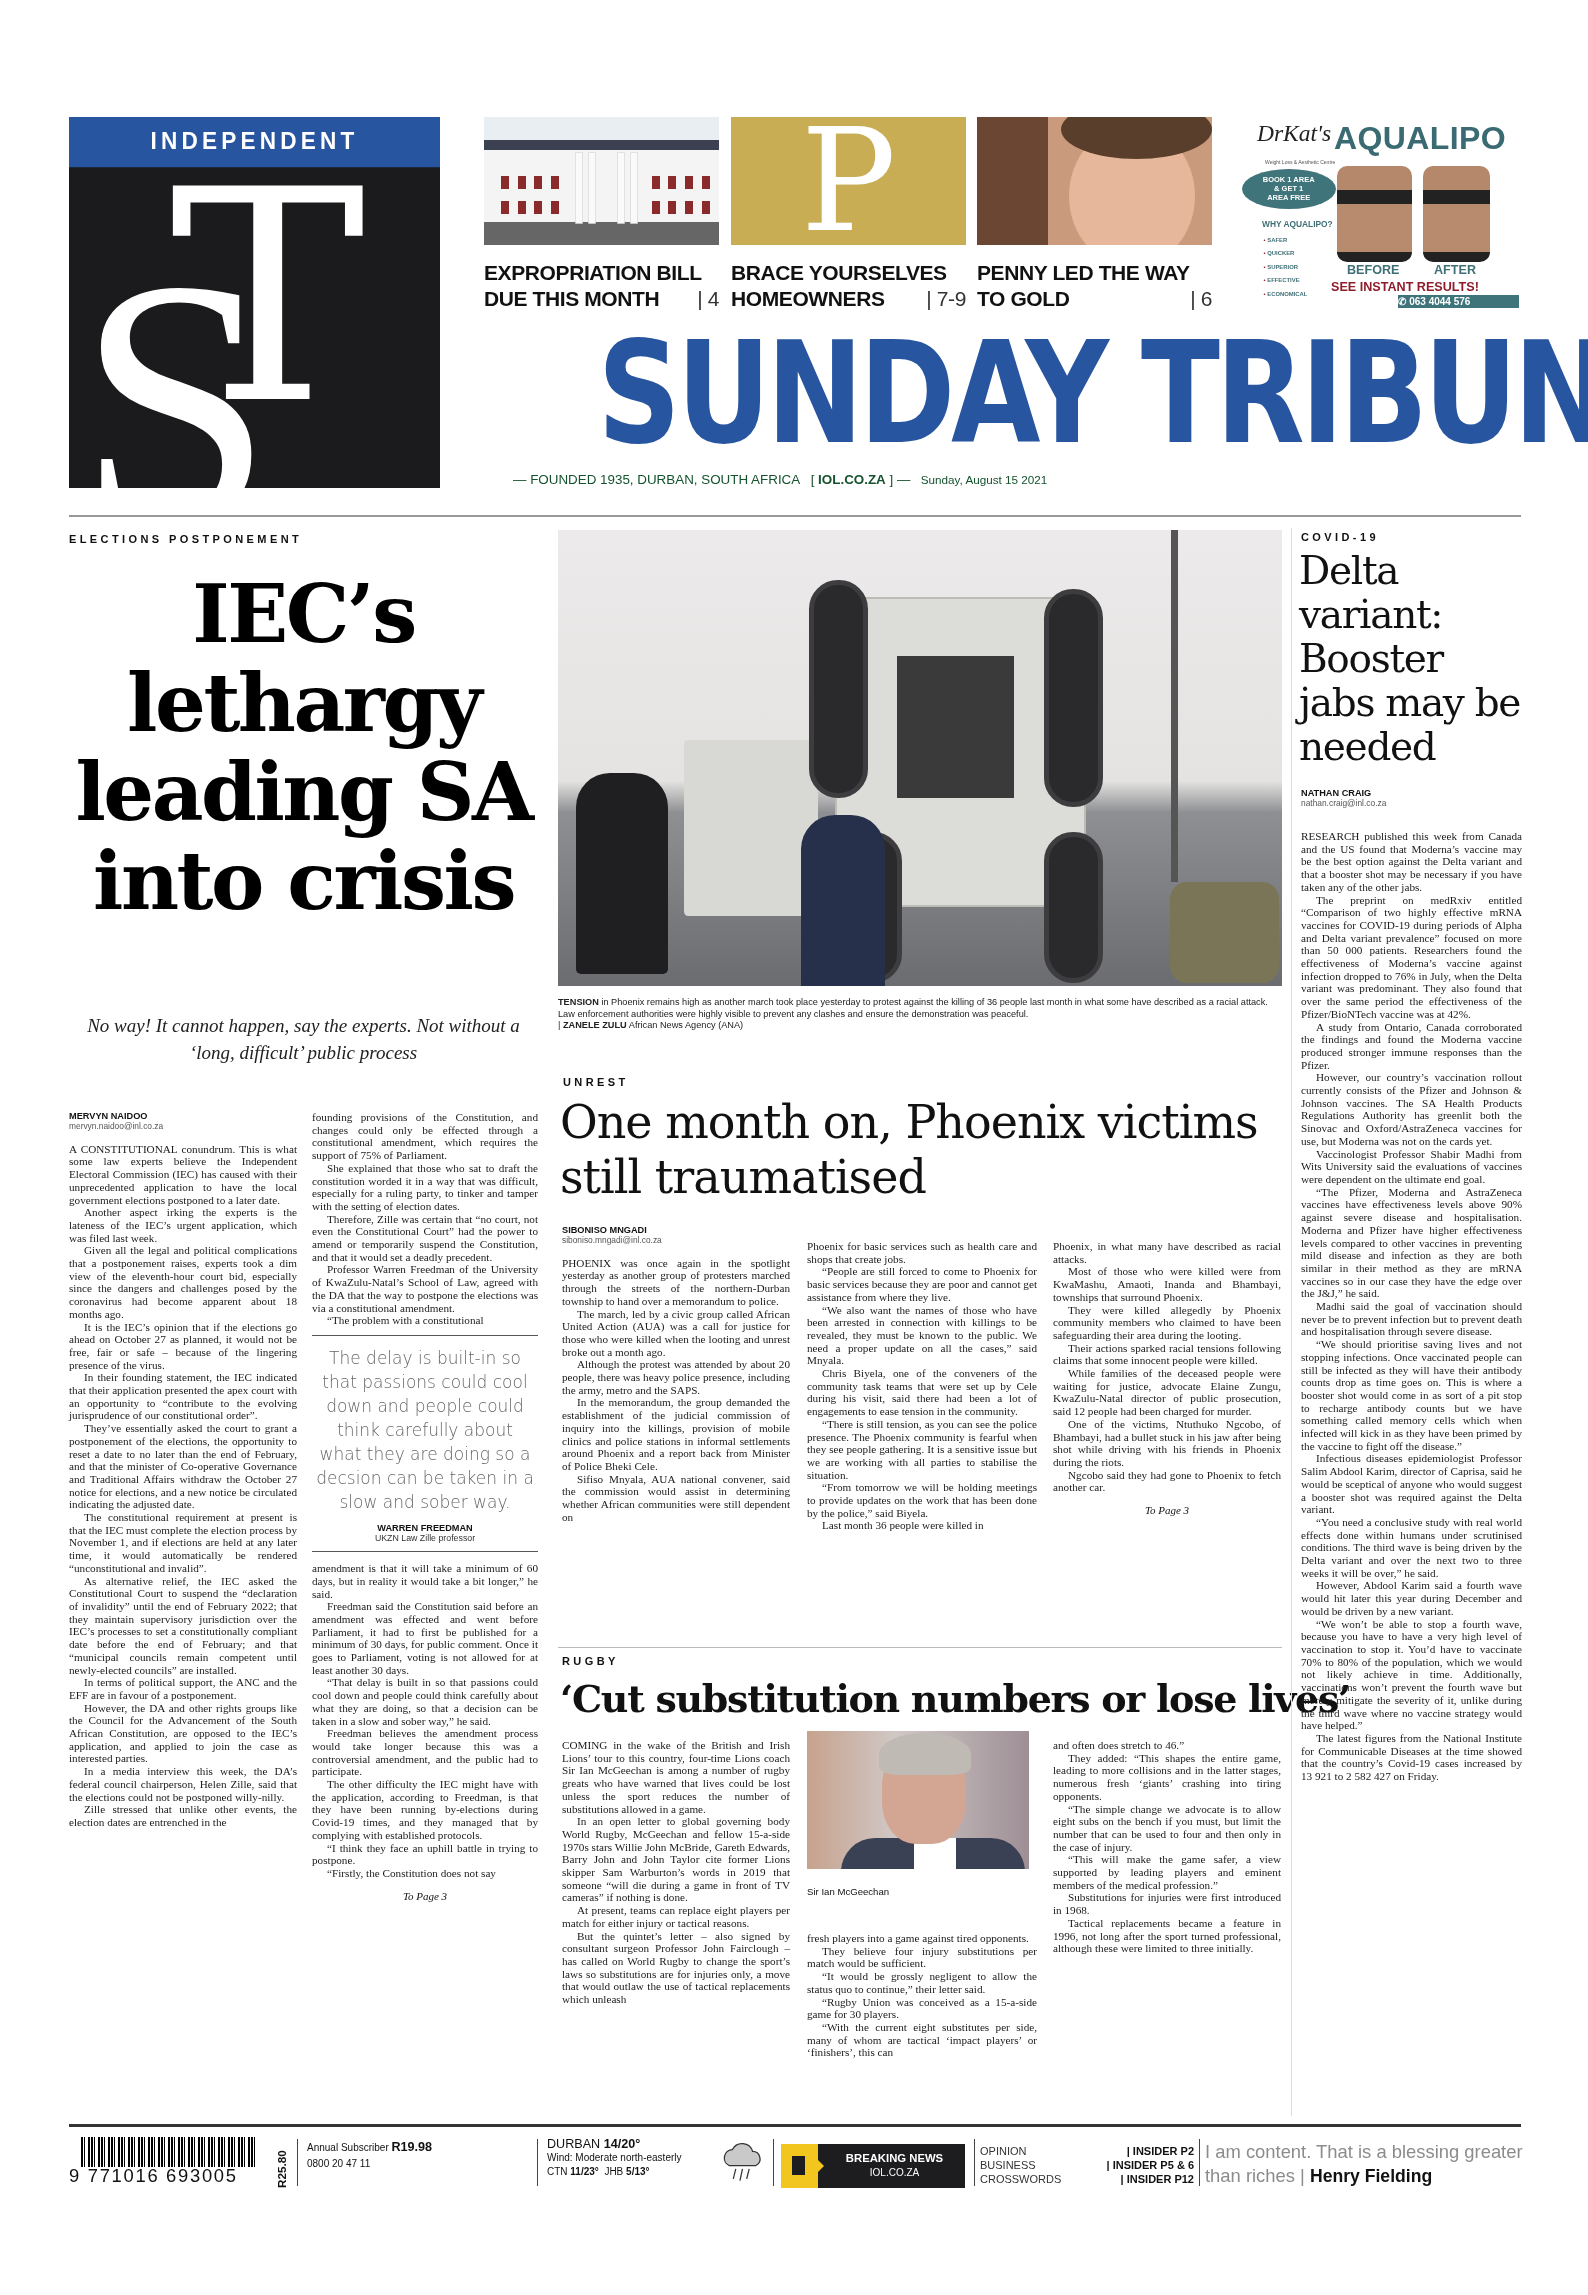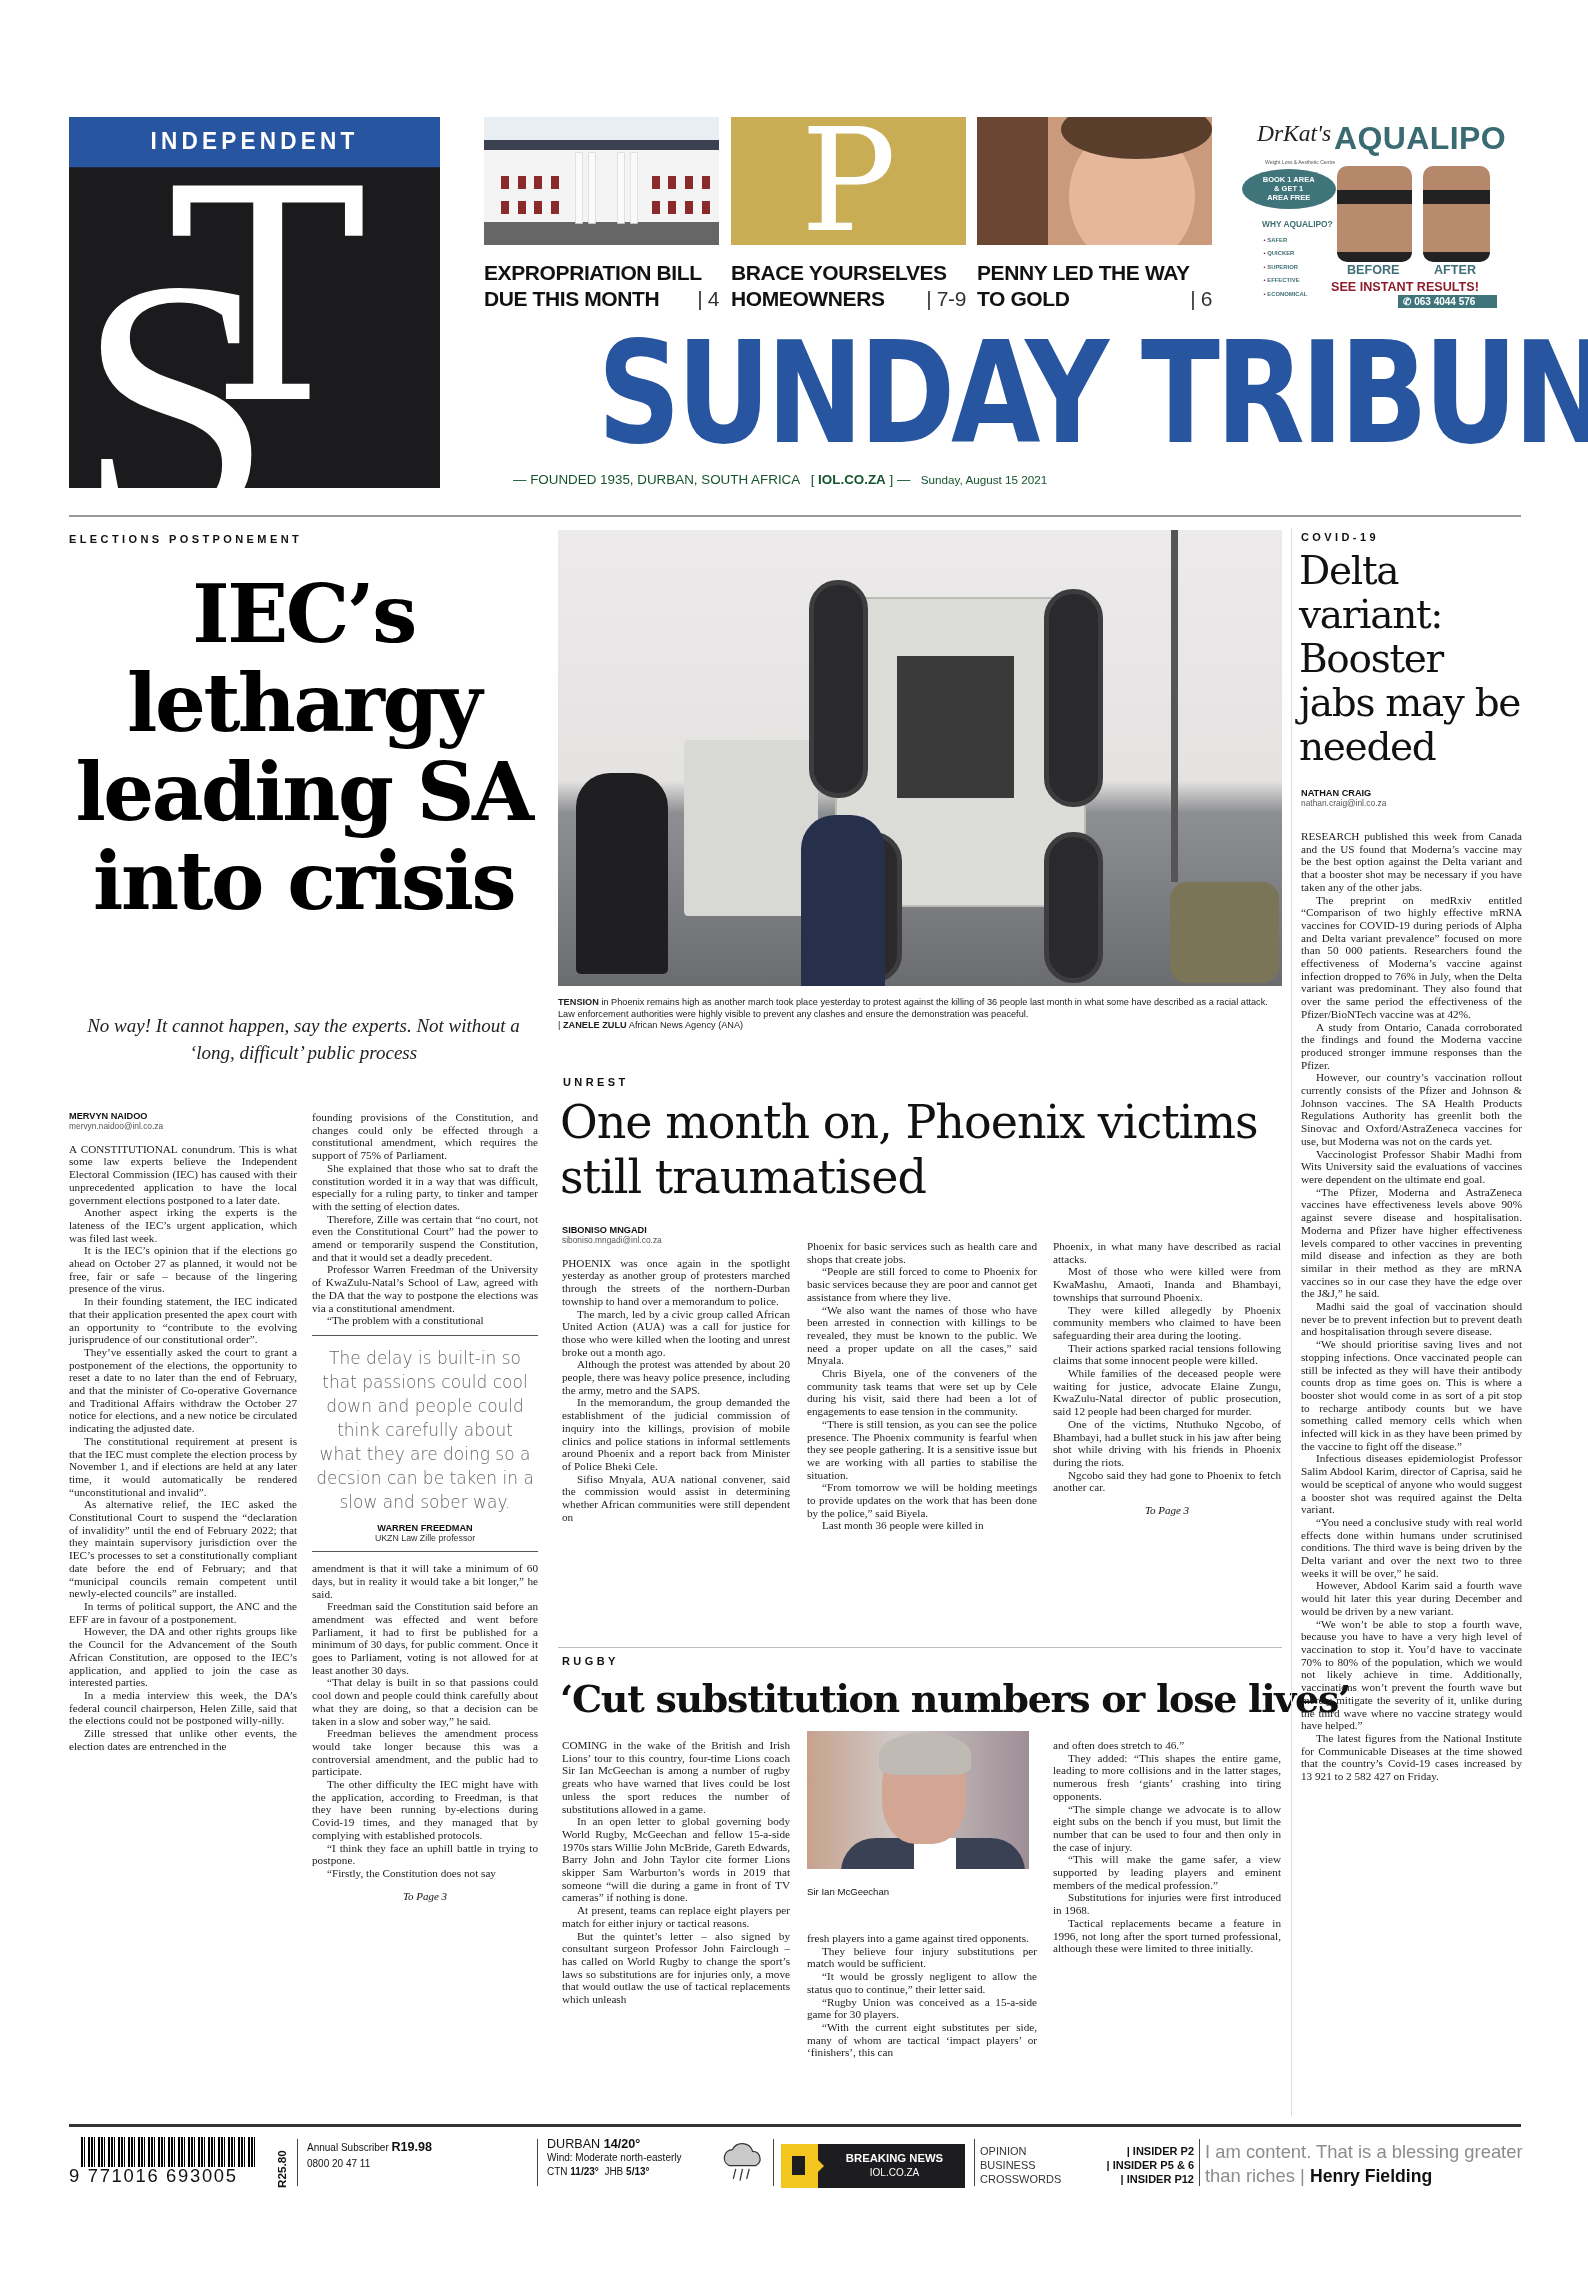--- a/index.html
+++ b/index.html
@@ -37,21 +37,21 @@
   #ad .oval { position: absolute; left: 1.7px; top: 52px; width: 94px; height: 40px; border-radius: 50%; background: #3f747b; color: #fff; font-size: 7.5px; font-weight: bold; text-align: center; line-height: 9.2px; padding-top: 5.9px; }
   #ad .why { position: absolute; left: 22px; top: 102px; font-size: 8.4px; font-weight: bold; color: #3f6f75; }
   #ad ul { position: absolute; left: 23.5px; top: 117px; list-style: none; font-size: 5.9px; color: #3f6f75; font-weight: bold; line-height: 13.4px; }
   #ad ul li::before { content: "• "; color: #9b1f2e; }
   #ad .body1, #ad .body2 { position: absolute; top: 49px; width: 67px; height: 96px; background: linear-gradient(#b5876b 0 25%, #222 25% 40%, #b88a6e 40% 90%, #222 90%); border-radius: 10px; }
   #ad .body1 { left: 97px; width: 75px; }
   #ad .body2 { left: 183px; }
   #ad .before { position: absolute; left: 107px; top: 146px; font-size: 12.6px; color: #3f6f75; font-weight: bold; }
   #ad .after { position: absolute; left: 194px; top: 146px; font-size: 12.6px; color: #3f6f75; font-weight: bold; }
   #ad .results { position: absolute; left: 91px; top: 163px; font-size: 12.6px; font-weight: bold; color: #8e1c2b; }
-  #ad .phone { position: absolute; left: 158px; top: 178px; width: 99px; height: 13.4px; background: #3f747b; color: #fff; font-size: 10px; font-weight: bold; line-height: 13.4px; padding-left: 5px; }
+  #ad .phone { position: absolute; left: 158px; top: 178px; width: 121px; height: 13.4px; background: #3f747b; color: #fff; font-size: 10px; font-weight: bold; line-height: 13.4px; }
 
   #title { left: 513px; top: 318px; width: 939px; height: 151px; text-align: center; font-family: "DejaVu Sans", sans-serif; font-weight: bold; color: #2855a0; font-size: 141px; line-height: 151px; letter-spacing: -5px; transform: scaleX(0.82); transform-origin: center; white-space: nowrap; }
   #founded { left: 513px; top: 472px; width: 838px; text-align: left; font-family: "Liberation Sans", sans-serif; font-size: 13.4px; color: #14532d; }
   #founded b { font-weight: bold; }
   #founded .date { font-size: 11.7px; margin-left: 6.7px; }
 
   .hr { position: absolute; background: #999; height: 1.7px; }
 
   
   .kicker { font-family: "Liberation Sans", sans-serif; font-weight: bold; font-size: 11px; letter-spacing: 3.4px; color: #111; }
@@ -248,20 +248,21 @@
 <div id="lead-kicker" class="abs kicker">ELECTIONS POSTPONEMENT</div>
 <h1 id="lead-headline" class="abs">IEC’s lethargy leading SA into crisis</h1>
 <div id="lead-standfirst" class="abs">No way! It cannot happen, say the experts. Not without a ‘long, difficult’ public process</div>
 
 <div id="lead-col1" class="abs">
   <div class="byline-name">MERVYN NAIDOO</div>
   <div class="byline-mail">mervyn.naidoo@inl.co.za</div>
   <div class="body">
     <p class="first">A CONSTITUTIONAL conundrum. This is what some law experts believe the Independent Electoral Commission (IEC) has caused with their unprecedented application to have the local government elections postponed to a later date.</p>
       <p>Another aspect irking the experts is the lateness of the IEC’s urgent application, which was filed last week.</p>
+      <p>Given all the legal and political complications that a postponement raises, experts took a dim view of the eleventh-hour court bid, especially since the dangers and challenges posed by the coronavirus had become apparent about 18 months ago.</p>
     <p>It is the IEC’s opinion that if the elections go ahead on October 27 as planned, it would not be free, fair or safe – because of the lingering presence of the virus.</p>
       <p>In their founding statement, the IEC indicated that their application presented the apex court with an opportunity to “contribute to the evolving jurisprudence of our constitutional order”.</p>
       <p>They’ve essentially asked the court to grant a postponement of the elections, the opportunity to reset a date to no later than the end of February, and that the minister of Co-operative Governance and Traditional Affairs withdraw the October 27 notice for elections, and a new notice be circulated indicating the adjusted date.</p>
     <p>The constitutional requirement at present is that the IEC must complete the election process by November 1, and if elections are held at any later time, it would automatically be rendered “unconstitutional and invalid”.</p>
       <p>As alternative relief, the IEC asked the Constitutional Court to suspend the “declaration of invalidity” until the end of February 2022; that they maintain supervisory jurisdiction over the IEC’s processes to set a constitutionally compliant date before the end of February; and that “municipal councils remain competent until newly-elected councils” are installed.</p>
       <p>In terms of political support, the ANC and the EFF are in favour of a postponement.</p>
     <p>However, the DA and other rights groups like the Council for the Advancement of the South African Constitution, are opposed to the IEC’s application, and applied to join the case as interested parties.</p>
       <p>In a media interview this week, the DA’s federal council chairperson, Helen Zille, said that the elections could not be postponed willy-nilly.</p>
       <p>Zille stressed that unlike other events, the election dates are entrenched in the</p>
   </div>

